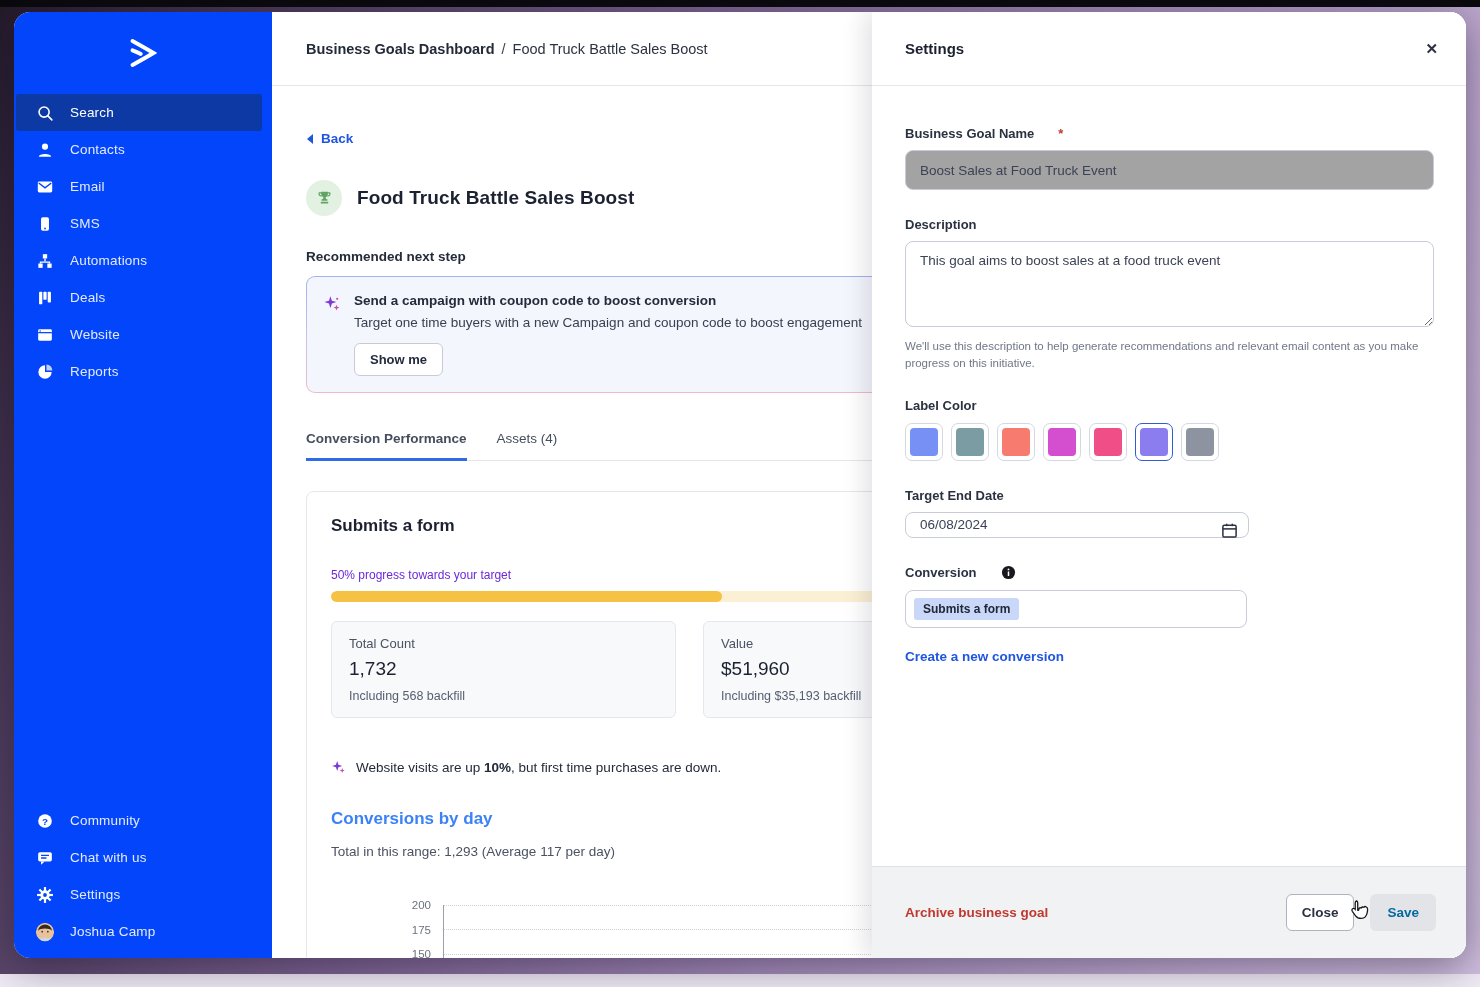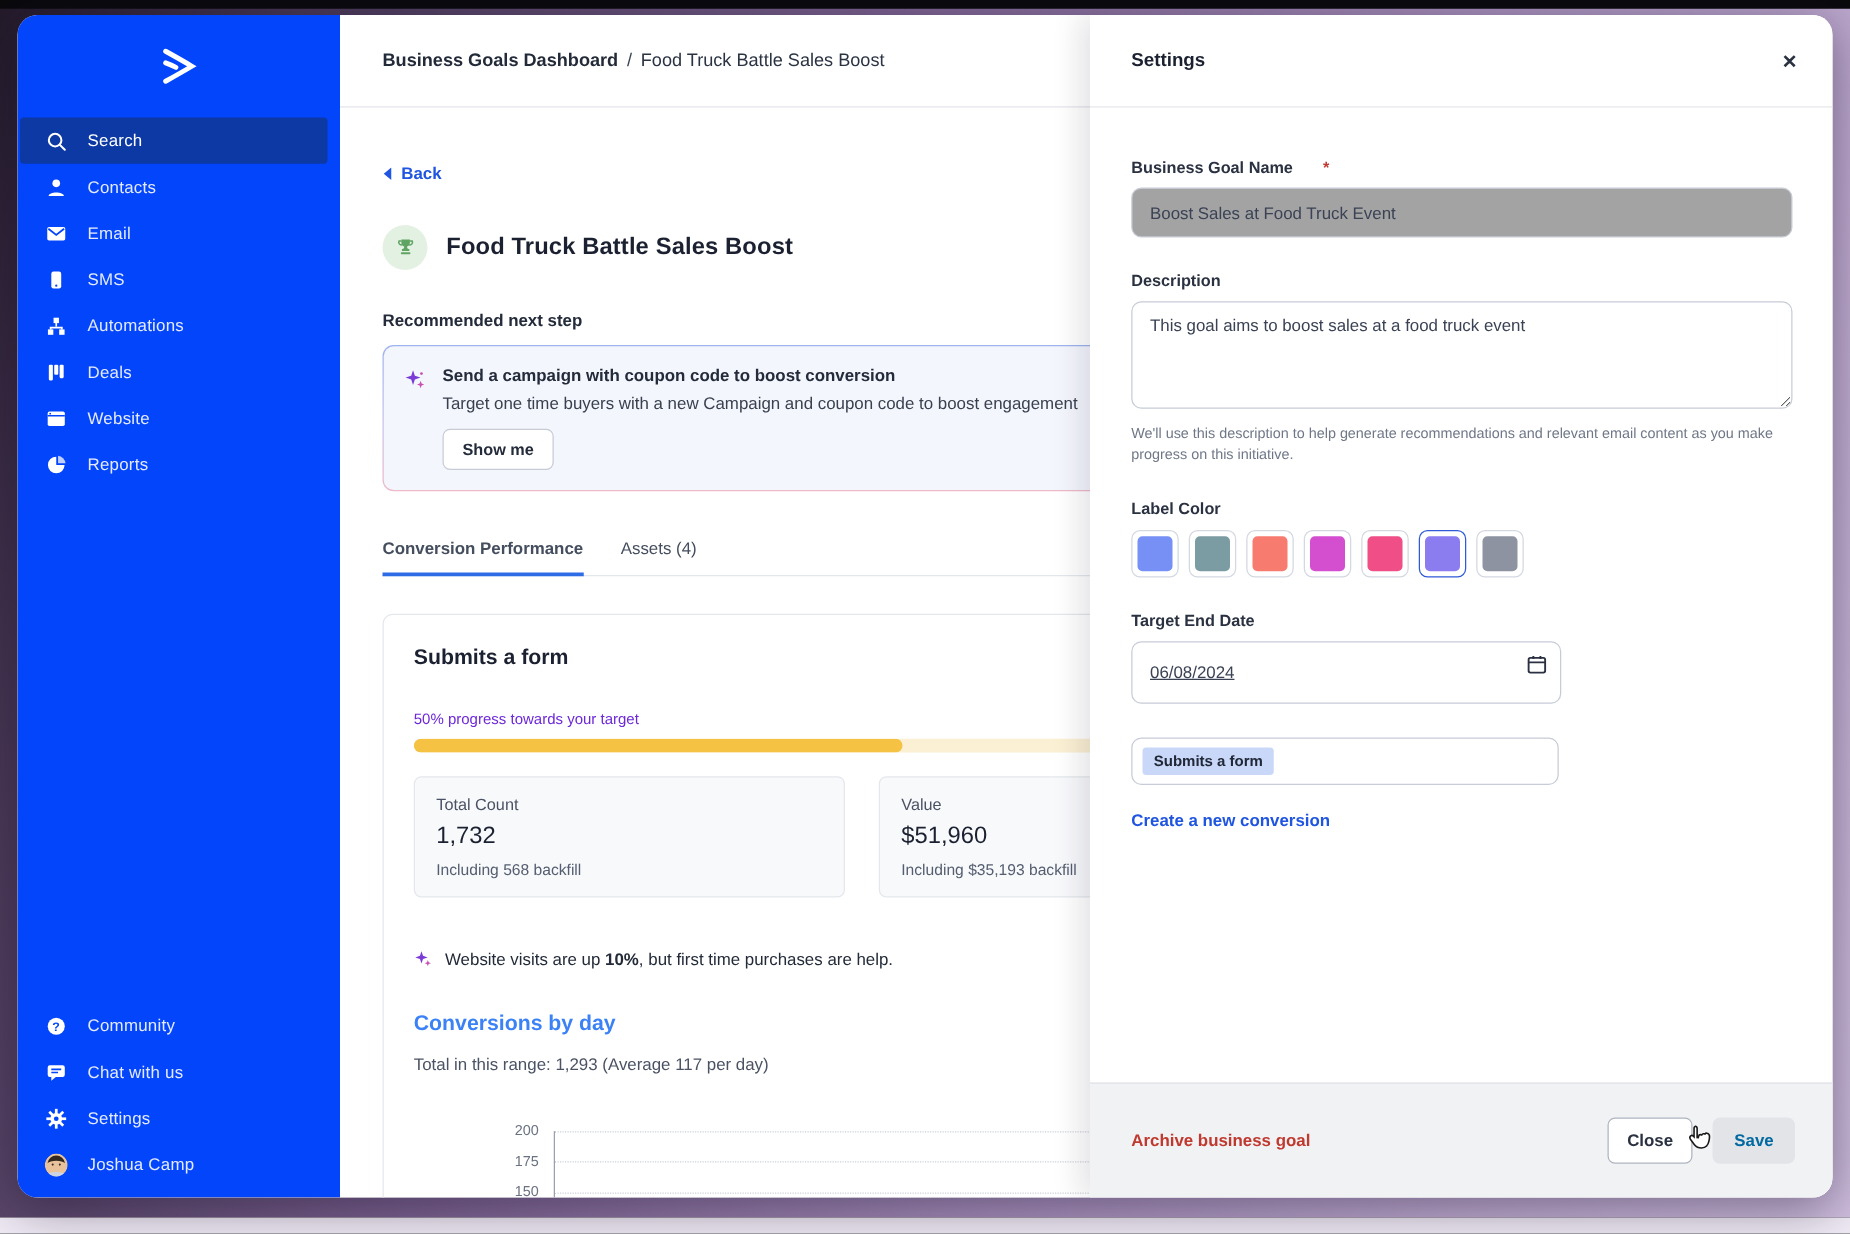--- a/index.html
+++ b/index.html
@@ -146,24 +146,23 @@
   .swatch {
     width:38px; height:38px; border:1.5px solid #D4D8E0; border-radius:7px;
     padding:4px; background:#fff; cursor:pointer;
   }
   .swatch.selected { border-color:#2F5BD8; }
   .swatch-fill { width:100%; height:100%; border-radius:4px; }
 
   .field-date { margin-top:27px; }
   .date-wrap { position:relative; margin-top:9px; width:344px; }
   .date-input {
-    width:100%; height:50px; border:1.5px solid #C7CCD6; border-radius:8px;
+    width:100%; height:26px; border:1.5px solid #C7CCD6; border-radius:8px;
     padding:0 36px 0 14px; font-size:13.5px; color:#3A4254; outline:none;
     font-family:"Liberation Sans",sans-serif;
-    text-decoration:underline;
   }
   .date-icon { position:absolute; right:11px; top:10px; cursor:pointer; }
 
   .field-conv { margin-top:27px; }
   .conv-box {
     margin-top:10px; width:342px; height:38px; border:1.5px solid #C7CCD6; border-radius:8px;
     display:flex; align-items:center; padding:0 8px; cursor:text;
   }
   .conv-chip {
     background:#C9D8F8; border-radius:3px; padding:4px 9px;
@@ -412,21 +411,21 @@
             <div class="stat-note">Including $35,193 backfill</div>
           </div>
         </div>
 
         <div class="insight">
           <svg width="15" height="15" viewBox="0 0 16 16">
               <path d="M6.6 1 L7.9 5 L11.9 6.3 L7.9 7.6 L6.6 11.6 L5.3 7.6 L1.3 6.3 L5.3 5 Z" fill="#7A3BD6"></path>
               <path d="M12 8.6 l.7 1.9 1.9.7 -1.9.7 -.7 1.9 -.7-1.9 -1.9-.7 1.9-.7 Z" fill="#C94FB3"></path>
             </svg>
           <span>
-            <span>Website visits are up </span><b>10%</b><span>, but first time purchases are help.</span>
+            <span>Website visits are up </span><b>10%</b><span>, but first time purchases are down.</span>
           </span>
         </div>
 
         <div class="conv-title">Conversions by day</div>
         <div class="range-label">Total in this range: 1,293 (Average 117 per day)</div>
 
         <div class="chart">
           <div class="y-axis"></div>
           <div class="tick-row">
               <span class="tick">200</span>
@@ -507,20 +506,28 @@
                 <rect x="2" y="3.5" width="14" height="12.5" rx="1.5" fill="none" stroke="#2A3140" stroke-width="1.6"></rect>
                 <line x1="2" y1="7.3" x2="16" y2="7.3" stroke="#2A3140" stroke-width="1.6"></line>
                 <line x1="6" y1="1.8" x2="6" y2="4.4" stroke="#2A3140" stroke-width="1.6"></line>
                 <line x1="12" y1="1.8" x2="12" y2="4.4" stroke="#2A3140" stroke-width="1.6"></line>
               </svg>
           </span>
         </div>
       </div>
 
       <div class="field-conv">
+        <div class="field-label">
+          <span>Conversion</span>
+          <svg width="15" height="15" viewBox="0 0 16 16">
+              <circle cx="8" cy="8" r="7" fill="#17191D"></circle>
+              <rect x="7.2" y="6.9" width="1.6" height="4.8" fill="#fff"></rect>
+              <circle cx="8" cy="4.7" r="1" fill="#fff"></circle>
+            </svg>
+        </div>
         <div class="conv-box">
           <span class="conv-chip">Submits a form</span>
         </div>
         <div class="create-link">Create a new conversion</div>
       </div>
     </div>
 
     <div class="panel-footer">
       <span class="archive-link">Archive business goal</span>
       <span class="fspacer"></span>

